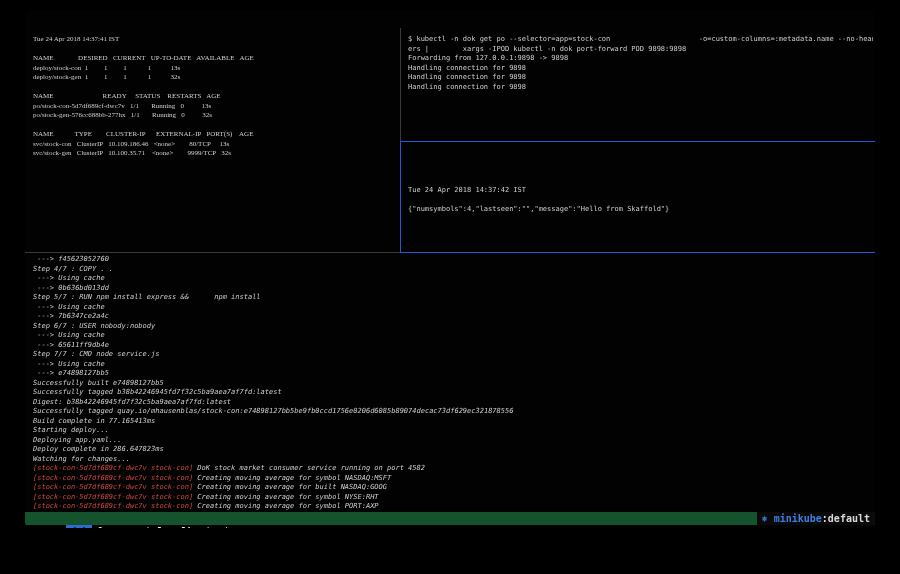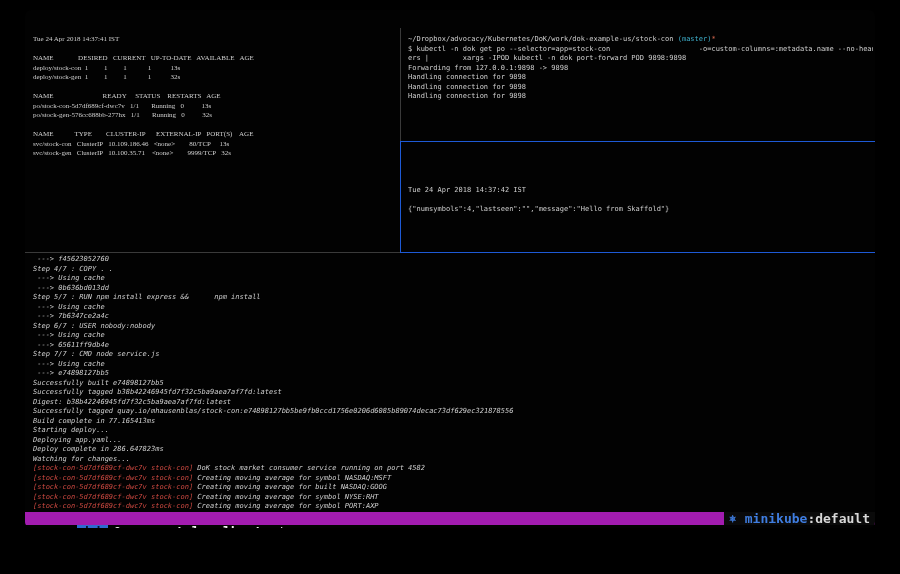--- a/index.html
+++ b/index.html
@@ -34,21 +34,21 @@
   .hborder-bot-gray { position:absolute; left:0;     top:224px; width:375px; height:1px; background:#3a3a3a; }
   .hborder-bot-blue { position:absolute; left:375px; top:224px; width:475px; height:1px; background:#1e5ad6; }
 
   .line { white-space:pre; }
   .seg-fg     { color:#d0d0d0; }
   .seg-red    { color:#cf4a42; }
   .seg-cyan   { color:#3fb0cc; }
   .seg-orange { color:#d4664d; }
 
   .statusbar { position:absolute; left:0; right:0; top:484px; height:13px;
-               background:#a21caf; line-height:13px; font-size:13px;
+               background:#14532d; line-height:13px; font-size:10px;
                font-weight:bold; white-space:pre; }
   .session-chip { display:inline-block; background:#2e6ad1; color:#071531;
                   padding:0 4px; height:13px; margin-left:5px; }
   .win-label { color:#ededed; margin-left:5px; }
   .status-right { position:absolute; right:0; top:0; height:13px;
                   background:#0a0a0a; padding:0 5px; }
   .kube-accent { color:#3f7de0; }
   .ctx-suffix  { color:#d8d8d8; }
 </style>
 </head>
@@ -75,21 +75,20 @@
 svc/stock-gen   ClusterIP   10.100.35.71    &lt;none&gt;        9999/TCP   32s</pre>
     </div>
 
     <div class="vborder-gray"></div>
     <div class="vborder-blue"></div>
     <div class="hborder-mid"></div>
     <div class="hborder-bot-gray"></div>
     <div class="hborder-bot-blue"></div>
 
     <div class="pane pane-right">
-      <div class="line"><span class="seg-fg">~/Dropbox/advocacy/Kubernetes/DoK/work/dok-example-us/stock-con </span><span class="seg-cyan">(master)</span><span class="seg-orange">*</span></div>
       <pre>$ kubectl -n dok get po --selector=app=stock-con                     -o=custom-columns=:metadata.name --no-head
 ers |        xargs -IPOD kubectl -n dok port-forward POD 9898:9898
 Forwarding from 127.0.0.1:9898 -&gt; 9898
 Handling connection for 9898
 Handling connection for 9898
 Handling connection for 9898</pre>
     </div>
 
     <div class="pane pane-rbottom">
       <pre>Tue 24 Apr 2018 14:37:42 IST

